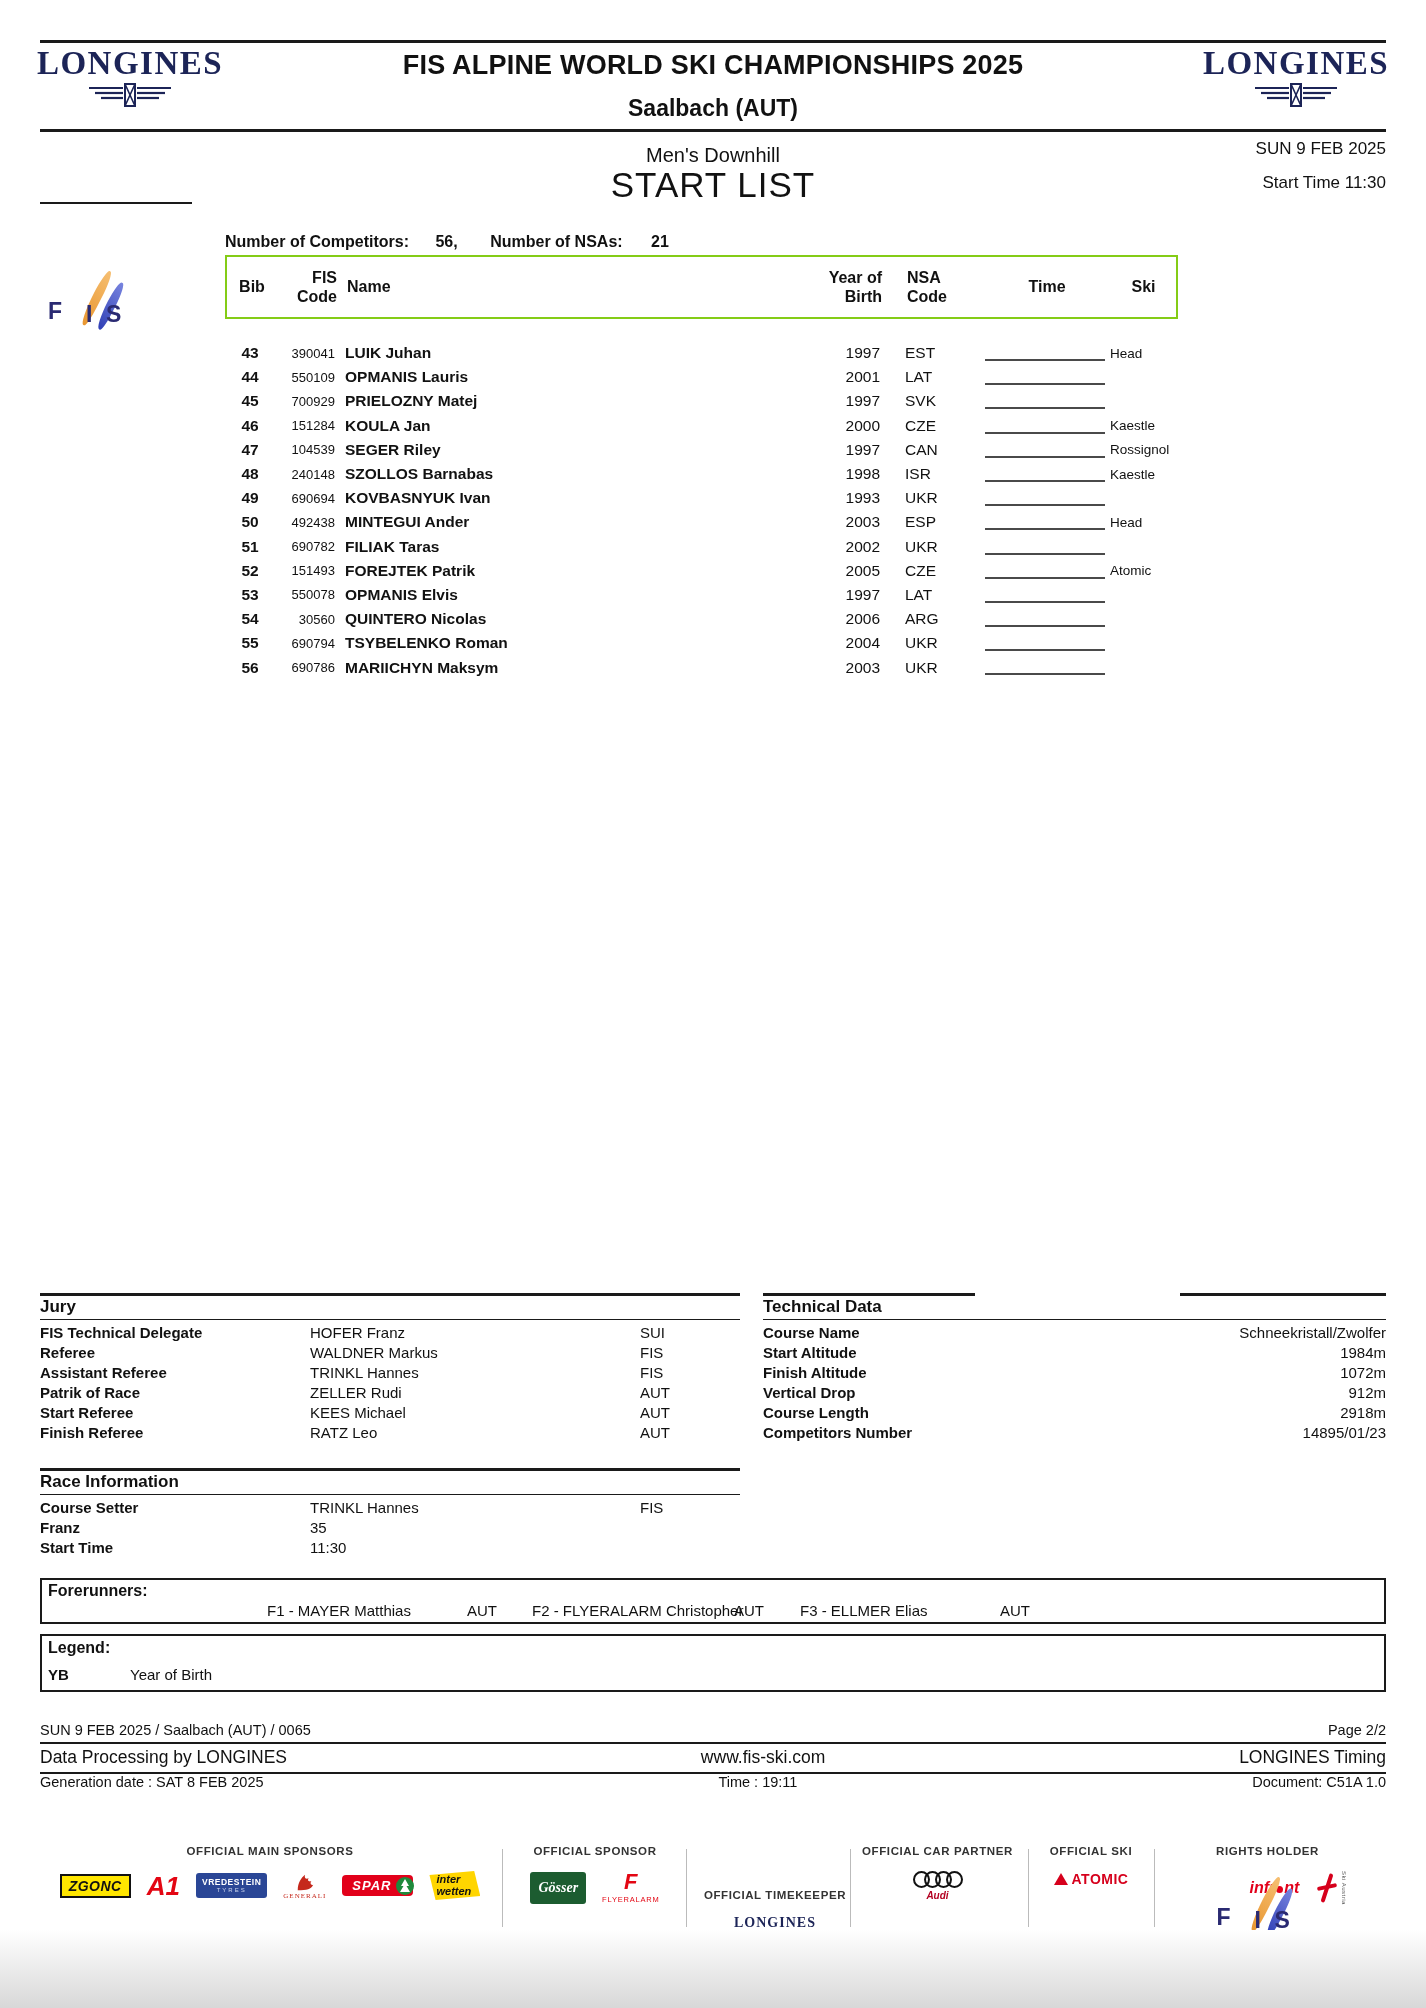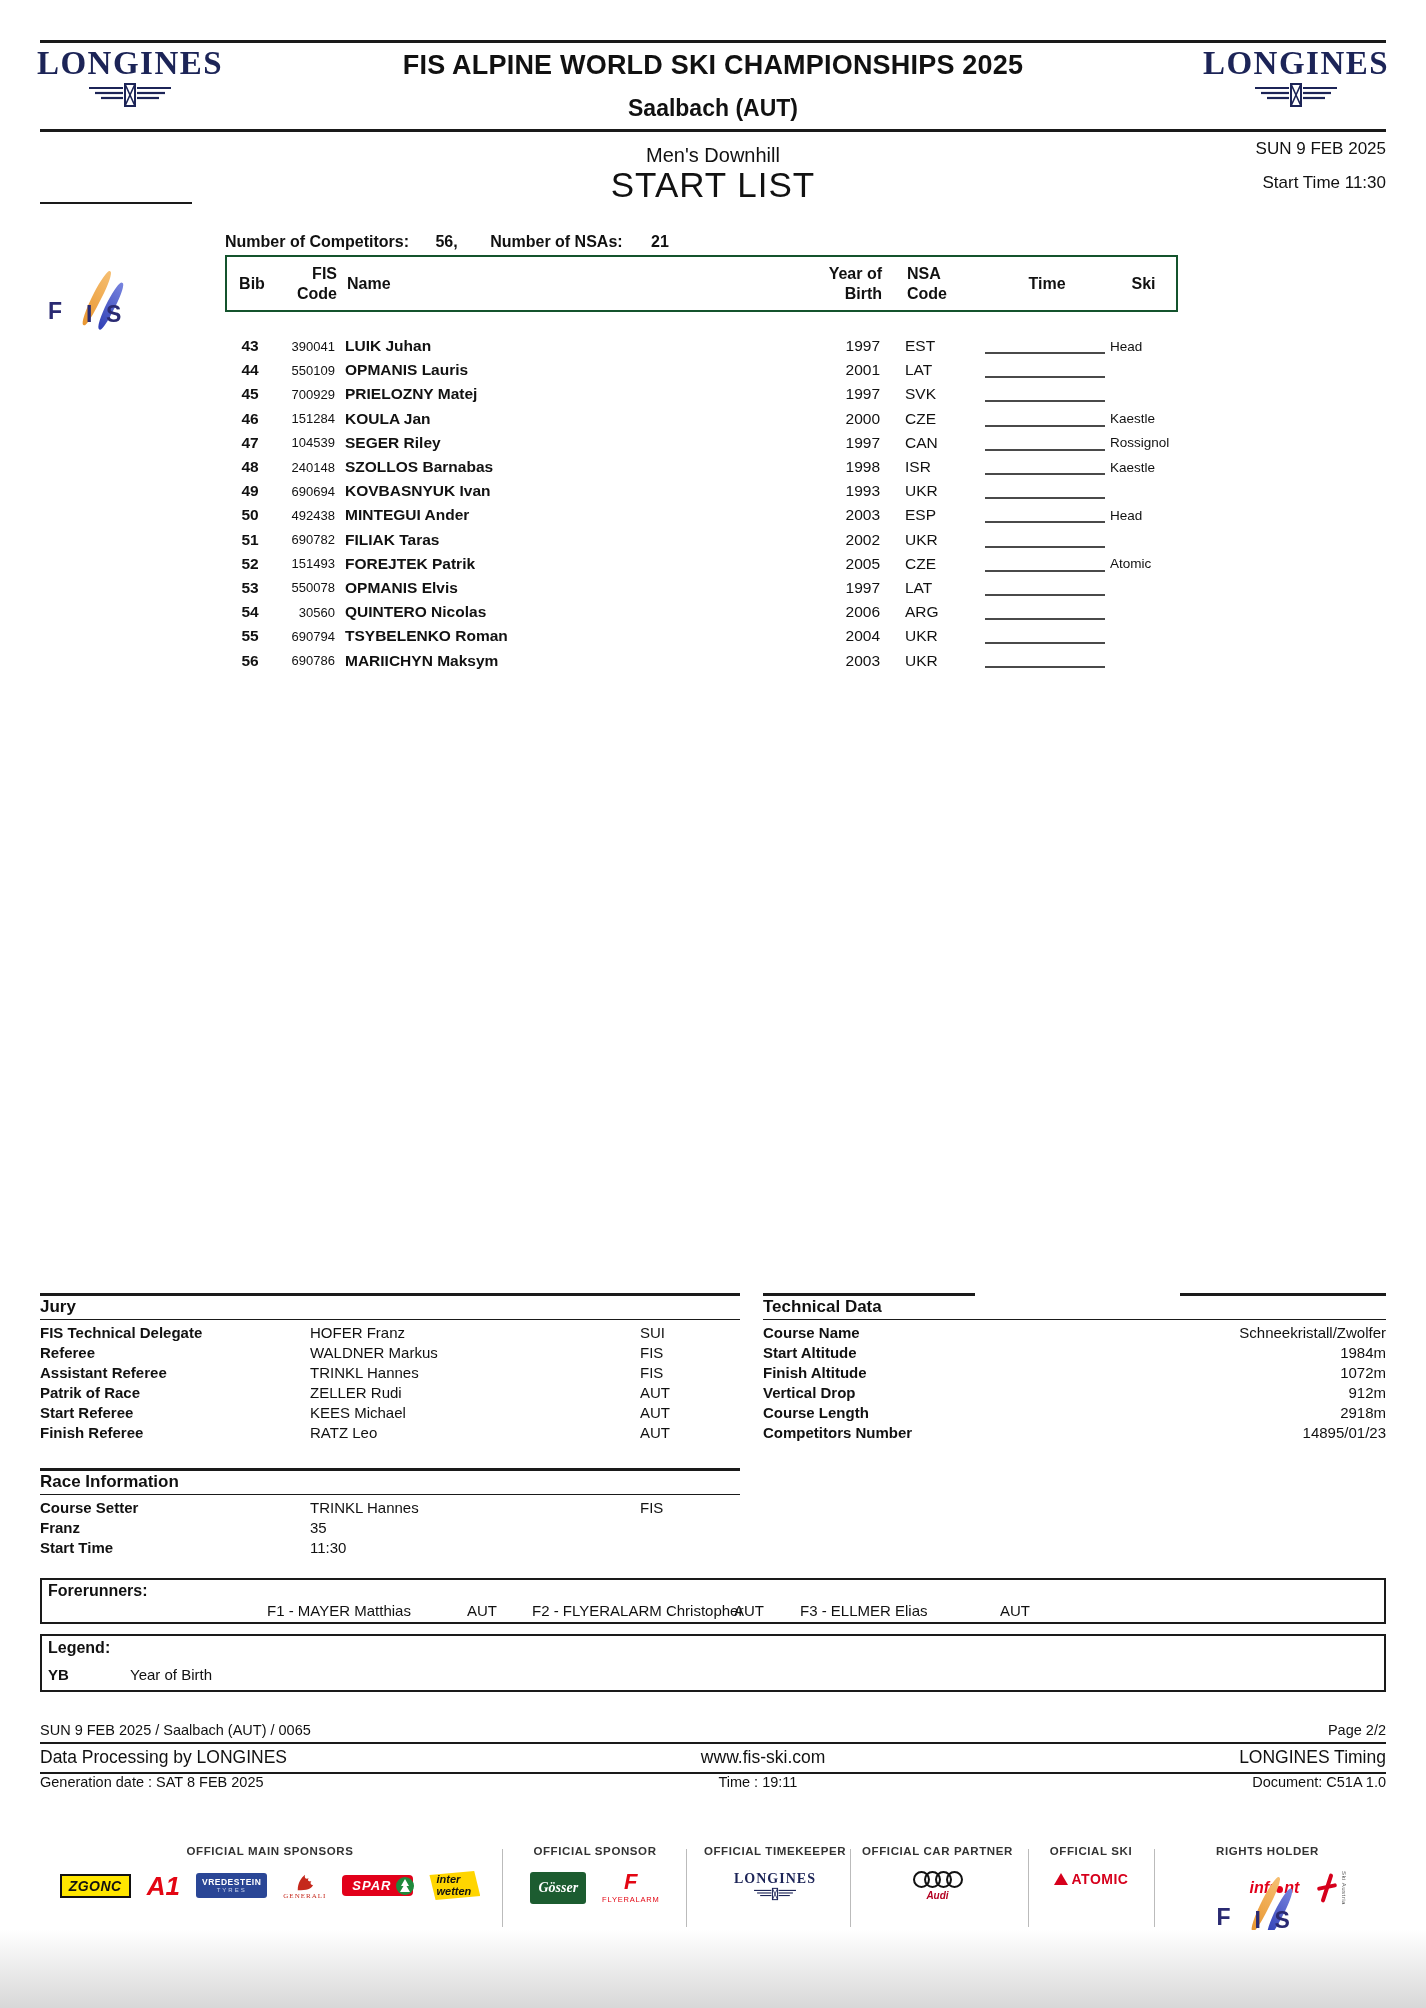--- a/index.html
+++ b/index.html
@@ -42,21 +42,21 @@
   .fis-letter.i { left:44px; top:33px; }
   .fis-letter.s { left:64px; top:33px; }
   .fis-header-logo { position:absolute; left:2px; top:135px; }
 
   
   .startlist { position:absolute; left:225px; top:233px; width:953px; }
   .counts { font-size:16px; font-weight:bold; margin-bottom:4px; }
   .counts .v1 { margin-left:22px;margin-top:44px; } .counts .l2 { margin-left:28px; } .counts .v2 { margin-left:24px; }
 
   .sl-grid { display:grid; grid-template-columns:50px 60px 435px 110px 105px 120px 73px; align-items:center; }
-  .sl-head { border:2px solid #14532d; height:57px; font-weight:bold; font-size:16px; }
+  .sl-head { border:2px solid #84cc16; height:64px; font-weight:bold; font-size:16px; }
   .sl-head .two { line-height:1.2; }
   .h-bib { text-align:center; }
   .h-fis { text-align:right; }
   .h-yob { text-align:right; }
   .h-nsa { padding-left:25px; }
   .h-time { text-align:center; }
   .h-ski { text-align:center; }
   .h-name { padding-left:10px; }
 
   .sl-rows { margin-top:22px; }
@@ -109,21 +109,21 @@
 
   
   .sponsors { position:absolute; left:0; top:1845px; width:1426px; height:90px; }
   .sp-group { position:absolute; top:0; text-align:center; }
   .sp-label { font-size:11.5px; font-weight:bold; letter-spacing:.6px; color:#333; white-space:nowrap; }
   .sp-logos { margin-top:14px; display:flex; justify-content:center; align-items:center; gap:16px; }
   .sp-div { position:absolute; top:4px; width:1px; height:78px; background:#bbb; }
 
   .g-main { left:55px;  width:430px; }
   .g-spon { left:515px; width:160px; }
-  .g-time { left:695px; width:160px; }
+  .g-time { left:695px; width:160px;margin-top:44px; }
   .g-car  { left:860px; width:155px; }
   .g-ski  { left:1035px; width:112px; }
   .g-rights { left:1160px; width:215px; }
   .d1 { left:502px; } .d2 { left:686px; } .d3 { left:850px; } .d4 { left:1028px; } .d5 { left:1154px; }
 
   .chip-zgonc { background:#ffe600; border:2px solid #111; color:#111; font-weight:bold; font-style:italic;
                 font-size:14px; padding:2px 7px; letter-spacing:.5px; }
   .chip-a1 { color:#e30613; font-weight:bold; font-size:26px; font-style:italic; line-height:1; }
   .chip-vred { background:#2a4696; color:#fff; border-radius:3px; padding:4px 6px; line-height:1.2; }
   .chip-vred .t1 { font-size:8.5px; font-weight:bold; letter-spacing:.5px; }

